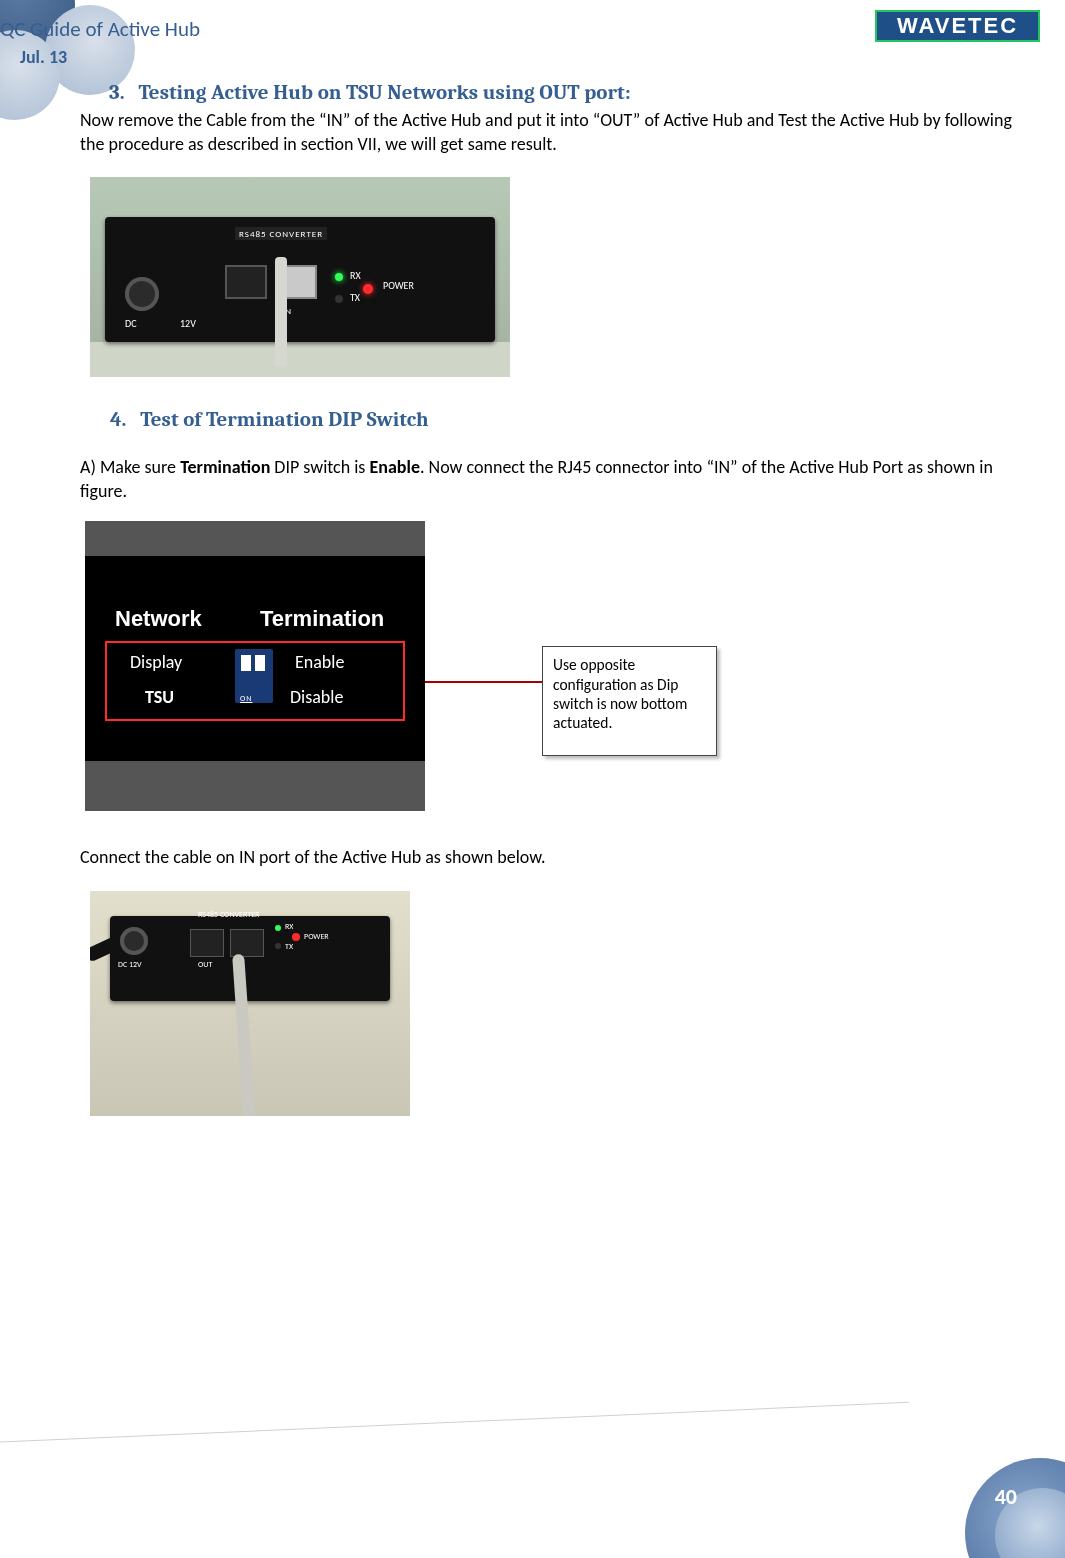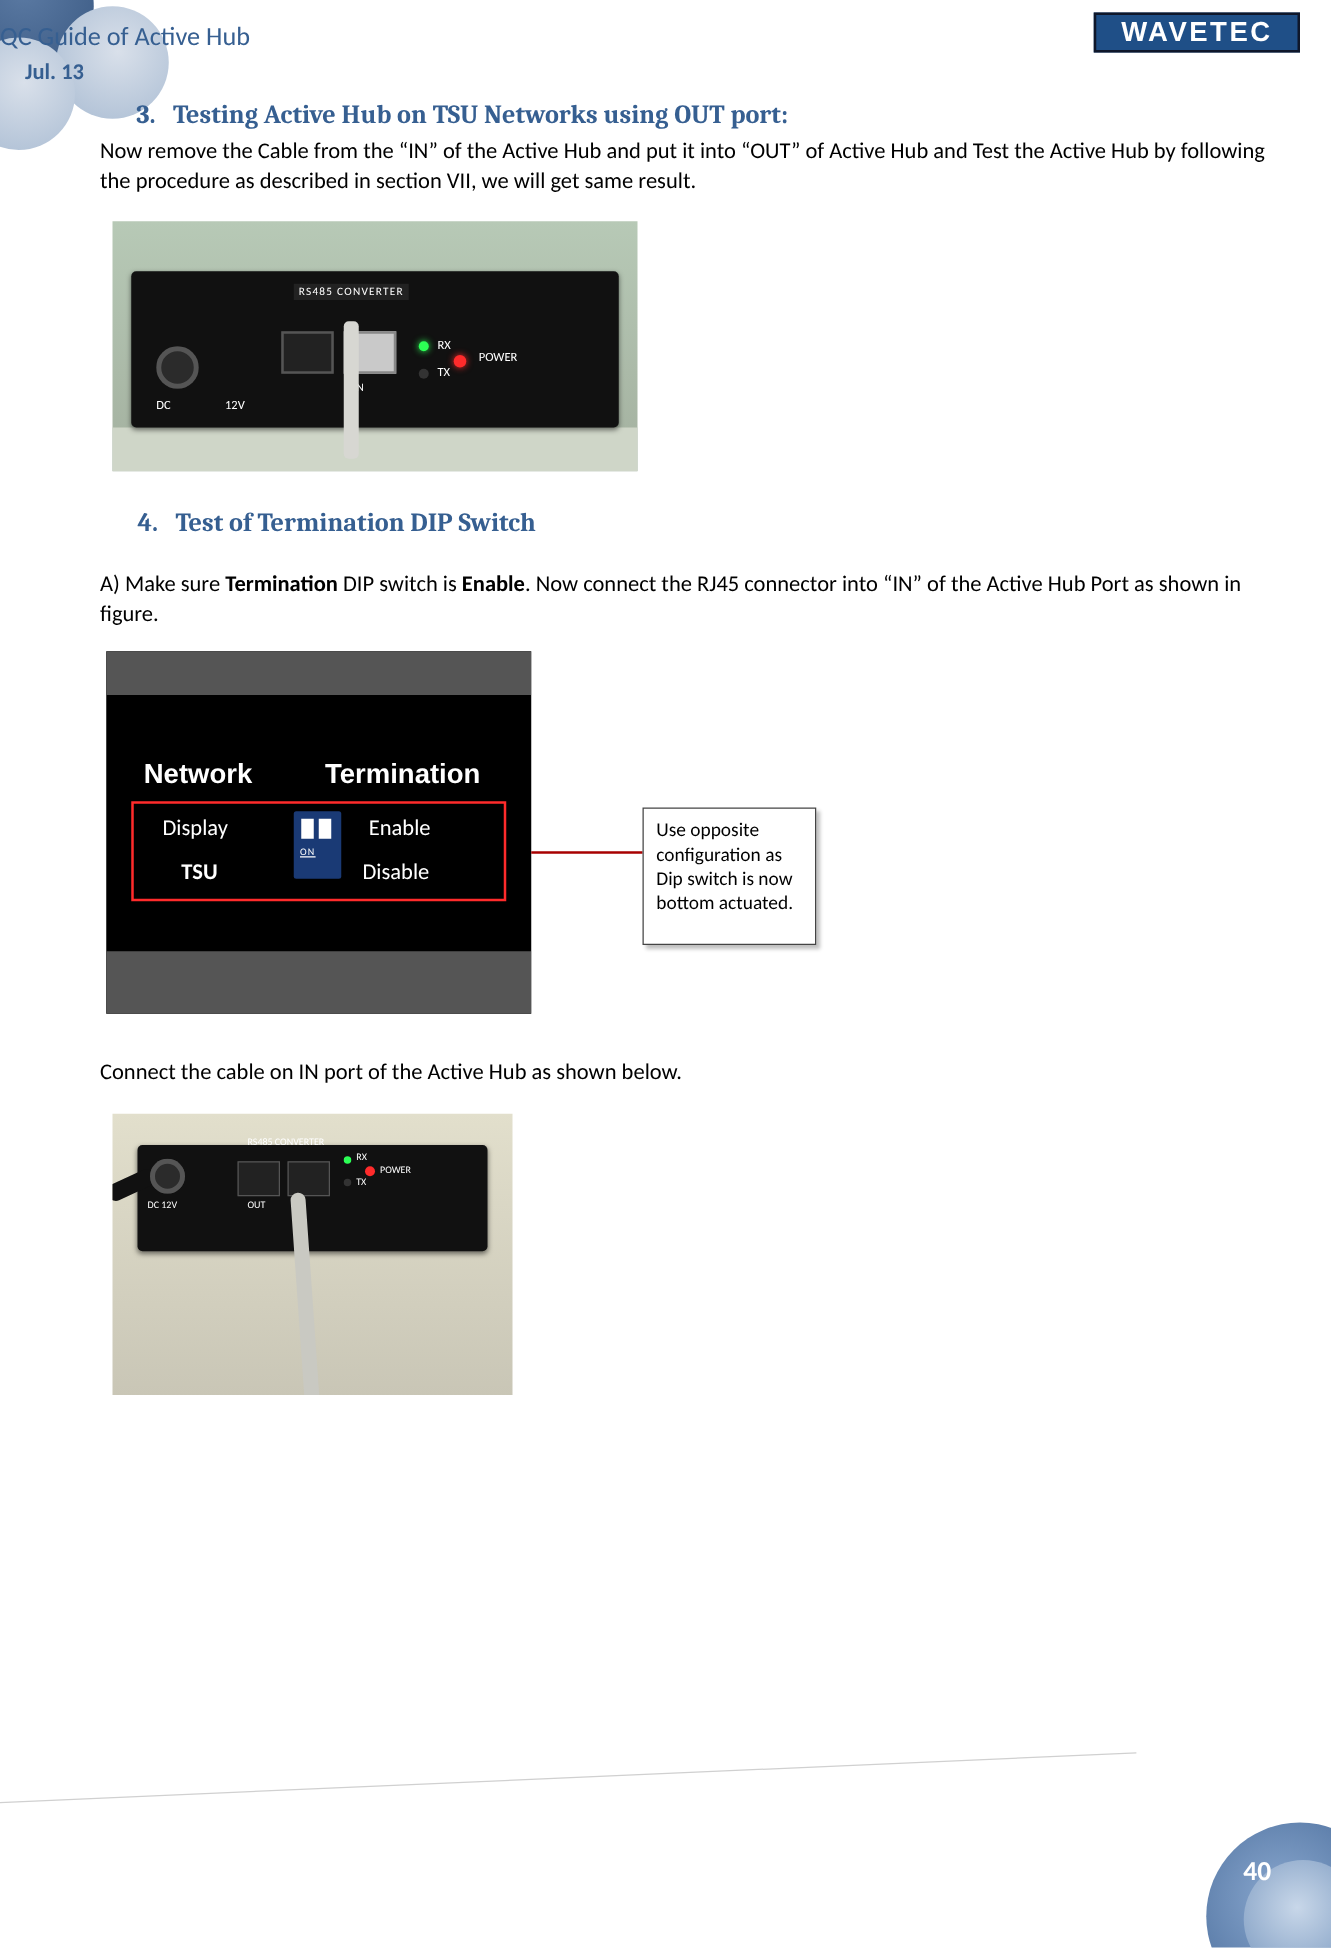--- a/index.html
+++ b/index.html
@@ -10,21 +10,21 @@
   .circ { position: absolute; border-radius: 50%; }
   .circ.a { width: 140px; height: 140px; top: -40px; left: -40px; background: radial-gradient(circle at 60% 40%, #5b7aa3, #2b4a74); }
   .circ.b { width: 90px; height: 90px; top: 30px; left: 70px; background: radial-gradient(circle at 55% 40%, #d9e0ea, #a8bbd2); }
   .circ.c { width: 90px; height: 90px; top: 55px; left: -5px; background: radial-gradient(circle at 55% 40%, #d9e0ea, #a8bbd2); }
 
   
   .date-badge { position: absolute; top: 46px; left: 20px; color: #365f91; font-weight: bold; font-size: 18px; }
 
   
   .doc-title { position: absolute; top: 16px; left: 0; width: 100%; text-align: left; color: #365f91; font-size: 21px; }
-  .logo { position: absolute; top: 10px; right: 25px; width: 165px; height: 32px; background: #1f4f87; color: #fff; font-family: "Arial Black", Arial, sans-serif; font-weight: 900; font-size: 22px; letter-spacing: 2px; display:flex; align-items:center; justify-content:center; border: 2px solid #0f172a; }
+  .logo { position: absolute; top: 10px; right: 25px; width: 165px; height: 32px; background: #1f4f87; color: #fff; font-family: "Arial Black", Arial, sans-serif; font-weight: 900; font-size: 22px; letter-spacing: 2px; display:flex; align-items:center; justify-content:center; border: 2px solid #22c55e; }
 
   
   .content { position: absolute; top: 80px; left: 80px; right: 25px; }
   .h3, .h4 { color: #365f91; font-family: Cambria, Georgia, serif; font-weight: bold; }
   .sec3 { margin-left: 29px; font-size: 21px; }
   .sec4 { margin-left: 30px; font-size: 21px; margin-top: 30px; }
   .body-text { font-size: 18px; line-height: 1.35; margin-top: 4px; }
   .spacer-sm { height: 20px; }
   .spacer-md { height: 30px; }
 
@@ -62,24 +62,24 @@
   .redbox { position:absolute; border:2px solid #ff2b2b; left:20px; right:20px; top:120px; height:80px; }
   .opt { position:absolute; color:#fff; font-size:18px; }
   .opt.display { top:130px; left:45px; }
   .opt.tsu     { top:165px; left:60px; font-weight:bold;}
   .opt.enable  { top:130px; left:210px; }
   .opt.disable { top:165px; left:205px; }
   .dip-block { position:absolute; top:128px; left:150px; width:38px; height:54px; background:#1a3a75; border-radius:2px; }
   .dip-sw { position:absolute; width:10px; height:16px; background:#fff; top:6px; }
   .dip-sw.s1 { left:6px; }
   .dip-sw.s2 { left:20px; }
-  .dip-on { position:absolute; bottom:16px; left:5px; color:#fff; font-size:8px; letter-spacing:1px;text-decoration:underline;}
+  .dip-on { position:absolute; bottom:0; left:5px; color:#fff; font-size:8px; letter-spacing:1px;text-decoration:underline;}
   .arrow-line { position:absolute; top:160px; left:340px; width:195px; height:2px; background:#a80000; }
   .arrow-head { position:absolute; top:154px; left:523px; width:0; height:0; border-top:7px solid transparent; border-bottom:7px solid transparent; border-left:12px solid #a80000;}
-  .callout { position:absolute; top:125px; left:429px; width:139px; border:1px solid #444; padding:8px 10px 22px 10px; font-size:15.5px; line-height:1.25; background:#fff; box-shadow:3px 3px 3px rgba(0,0,0,.25); }
+  .callout { position:absolute; top:125px; left:457px; width:175px; border:1px solid #444; padding:8px 10px 22px 10px; font-size:15.5px; line-height:1.25; background:#fff; box-shadow:3px 3px 3px rgba(0,0,0,.25); }
 
   
   .fig3 { width: 320px; height: 225px; margin-top:22px; margin-left:10px; background:linear-gradient(#e2dfcc,#c9c6b6); position:relative; overflow:hidden;}
   .fig3 .device-body { top:25px; left:20px; right:20px; bottom:115px; background:#111; border-radius:4px; }
   .fig3 .din-port { top:36px; left:30px; width:28px; height:28px; }
   .rj45b { position:absolute; width:34px; height:28px; top:38px; background:#222; border:1px solid #555;}
   .rj45b.p1 { left:100px; }
   .rj45b.p2 { left:140px; }
   .cable2 { position:absolute; width:12px; left:148px; top:63px; height:170px; background:#c9c9c2; border-radius:6px; transform:rotate(-4deg);}
   .led3 { position:absolute; width:6px; height:6px; border-radius:50%; }

